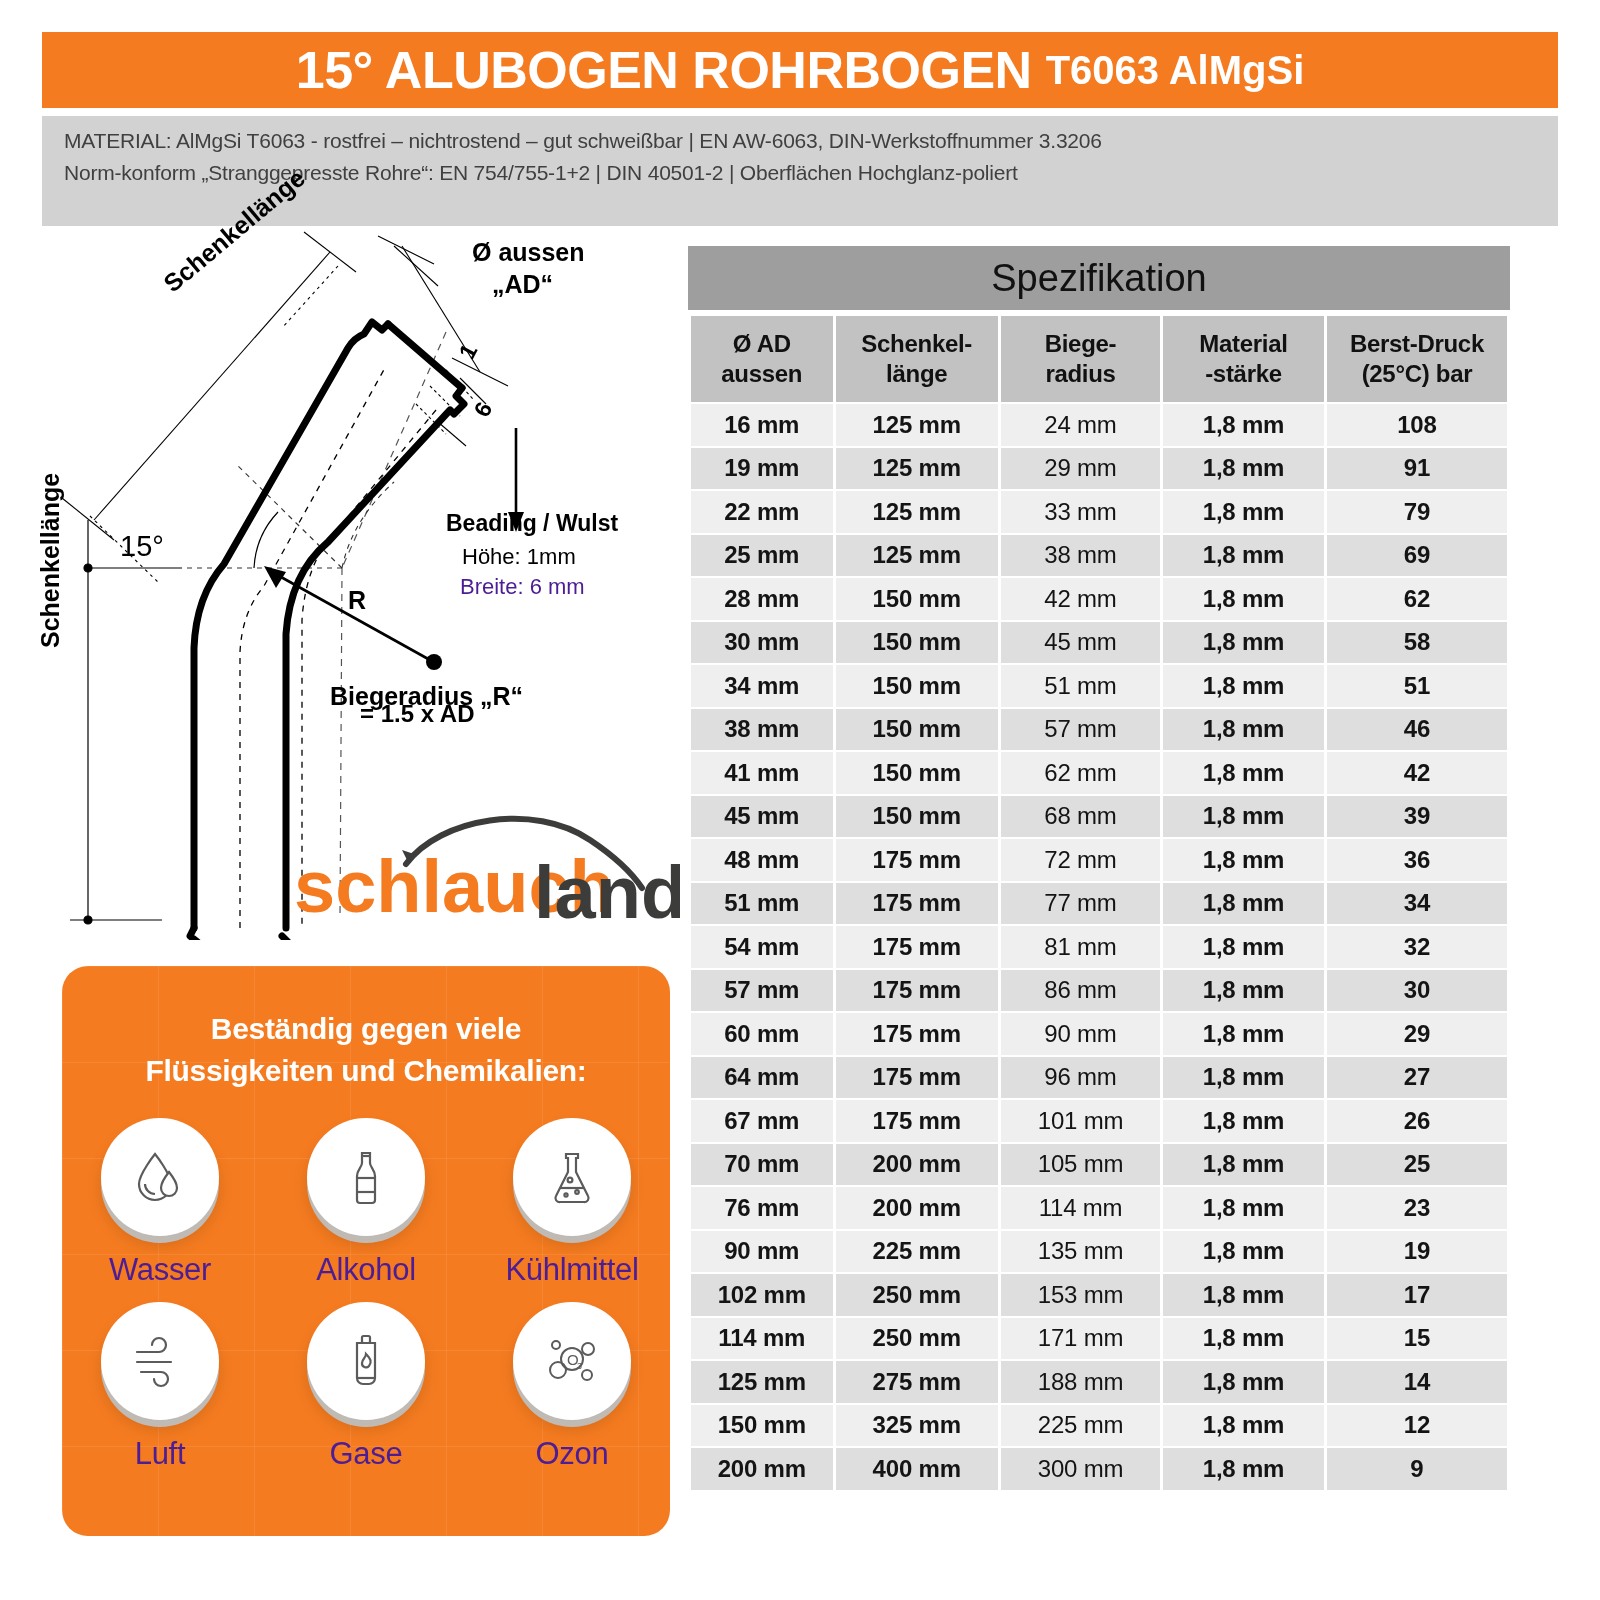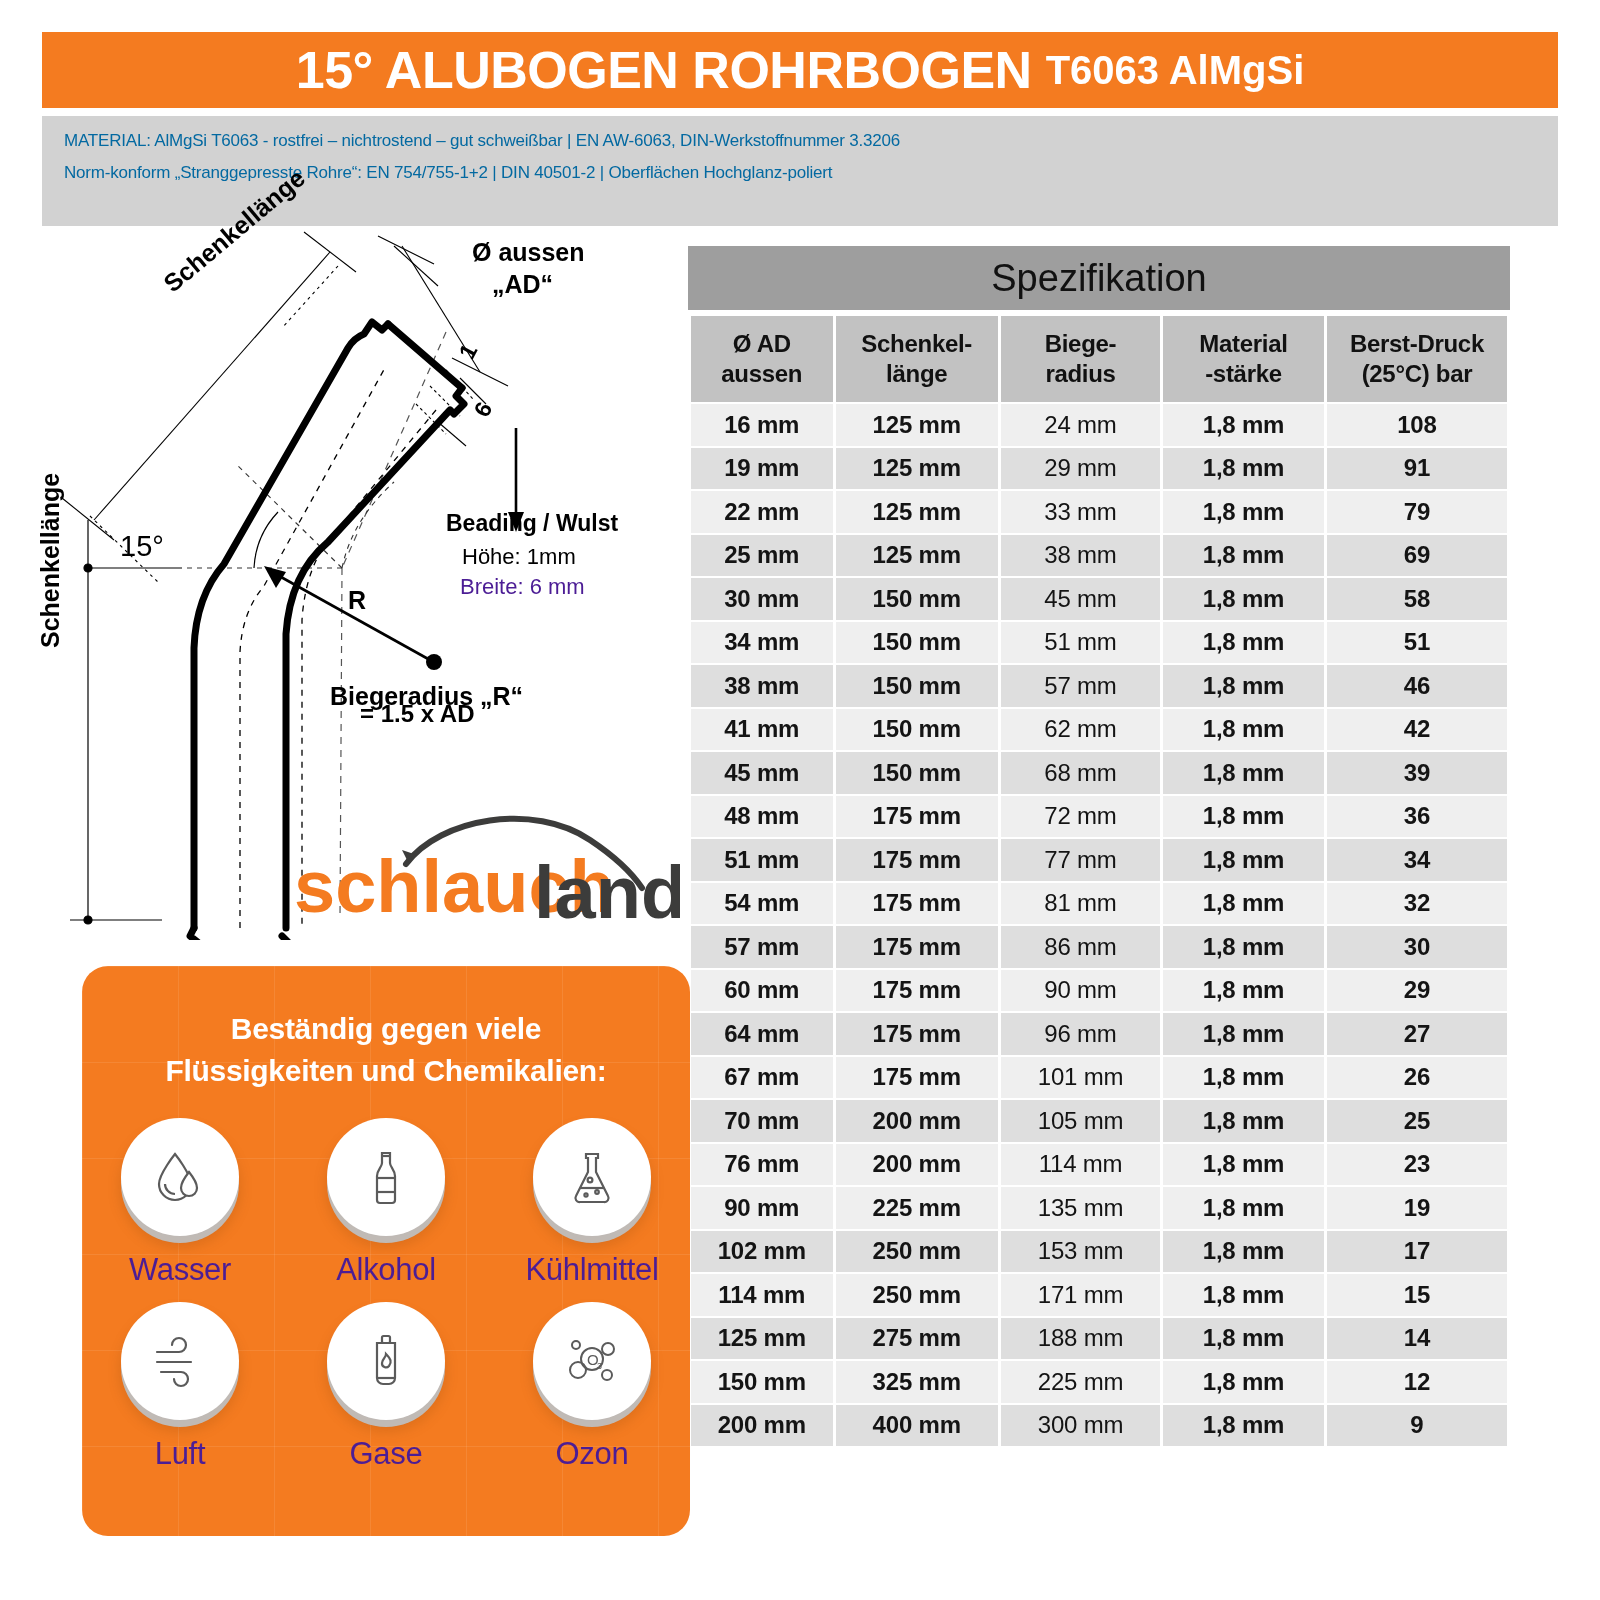--- a/index.html
+++ b/index.html
@@ -28,40 +28,39 @@
   }
 
   
   .matblock {
     position: absolute; left: 42px; top: 116px;
     width: 1516px; height: 110px;
     background: #D2D2D2;
     padding: 9px 0 0 22px;
   }
   .matline {
-    font-size: 17px; color: #0369a1; line-height: 32px;
+    font-size: 21px; color: #404040; line-height: 32px;
     white-space: nowrap; letter-spacing: -0.2px;
   }
 
   
   .drawing { position: absolute; left: 42px; top: 228px; width: 644px; height: 712px; }
   .drawing svg { display: block; }
 
   
   .logo { position: absolute; left: 290px; top: 806px; width: 390px; height: 120px; }
   .logo svg { display: block; }
 
   
   .chem {
     position: absolute; left: 62px; top: 966px;
     width: 608px; height: 570px;
     background: #F47B20;
     border-radius: 26px;
     overflow: hidden;
-    margin-left: 20px;
   }
   .chem-grid {
     position: absolute; inset: 0;
     background-image:
       linear-gradient(to right, rgba(255,255,255,0.09) 1.5px, transparent 1.5px),
       linear-gradient(to bottom, rgba(255,255,255,0.09) 1.5px, transparent 1.5px);
     background-size: 96px 96px;
   }
   .chem-title {
     position: relative; margin-top: 42px;
@@ -382,20 +381,27 @@
             <td class="b">1,8  mm</td>
             <td class="b">79</td>
           </tr>
           <tr class="even">
             <td class="b">25 mm</td>
             <td class="b">125 mm</td>
             <td>38 mm</td>
             <td class="b">1,8  mm</td>
             <td class="b">69</td>
           </tr>
+          <tr class="odd">
+            <td class="b">28 mm</td>
+            <td class="b">150 mm</td>
+            <td>42 mm</td>
+            <td class="b">1,8  mm</td>
+            <td class="b">62</td>
+          </tr>
           <tr class="even">
             <td class="b">30 mm</td>
             <td class="b">150 mm</td>
             <td>45 mm</td>
             <td class="b">1,8  mm</td>
             <td class="b">58</td>
           </tr>
           <tr class="odd">
             <td class="b">34 mm</td>
             <td class="b">150 mm</td>

